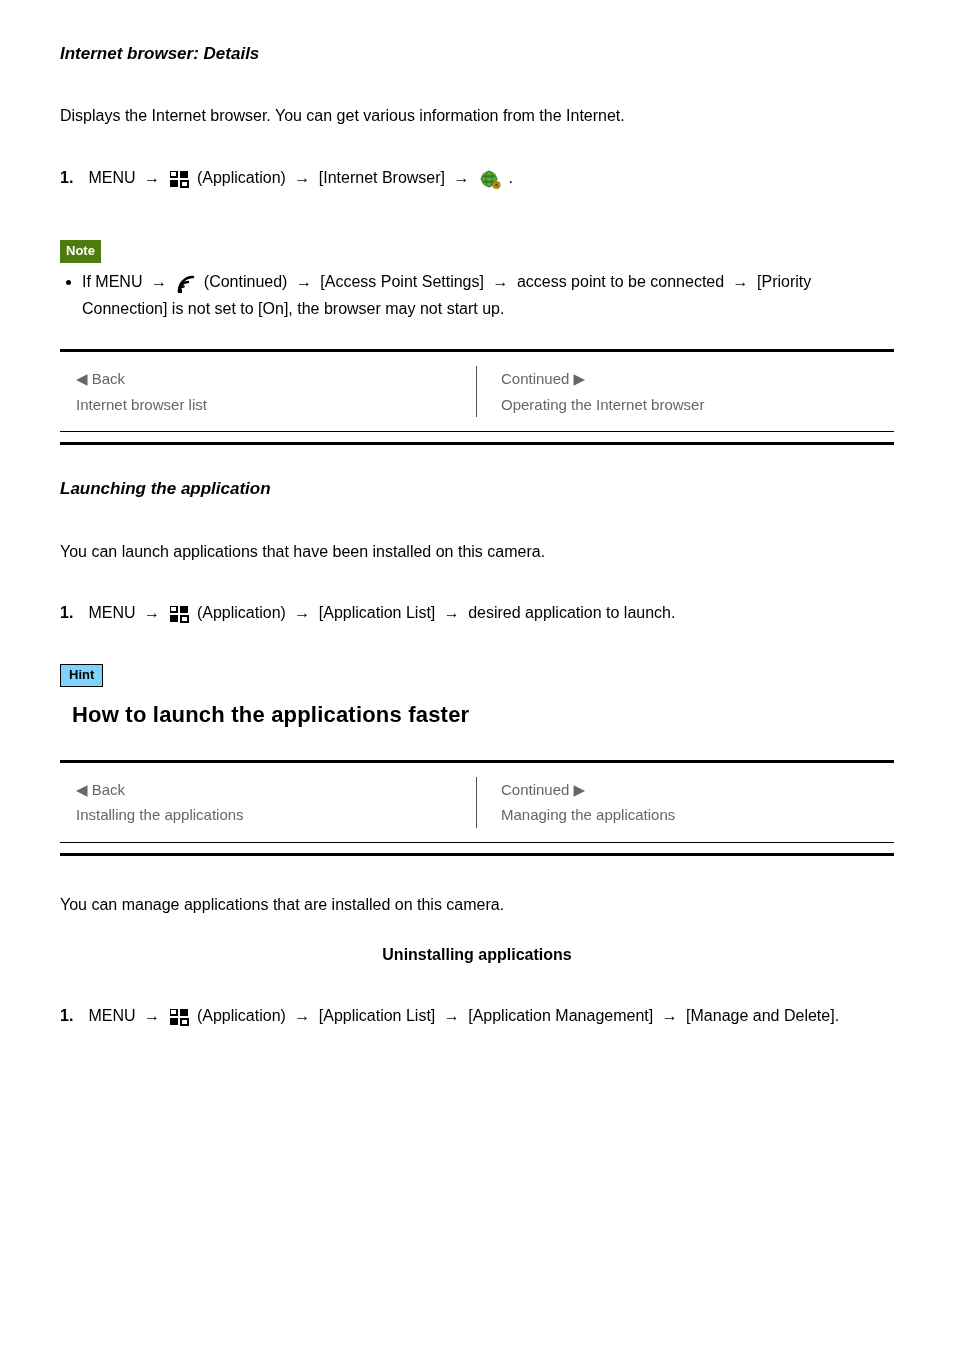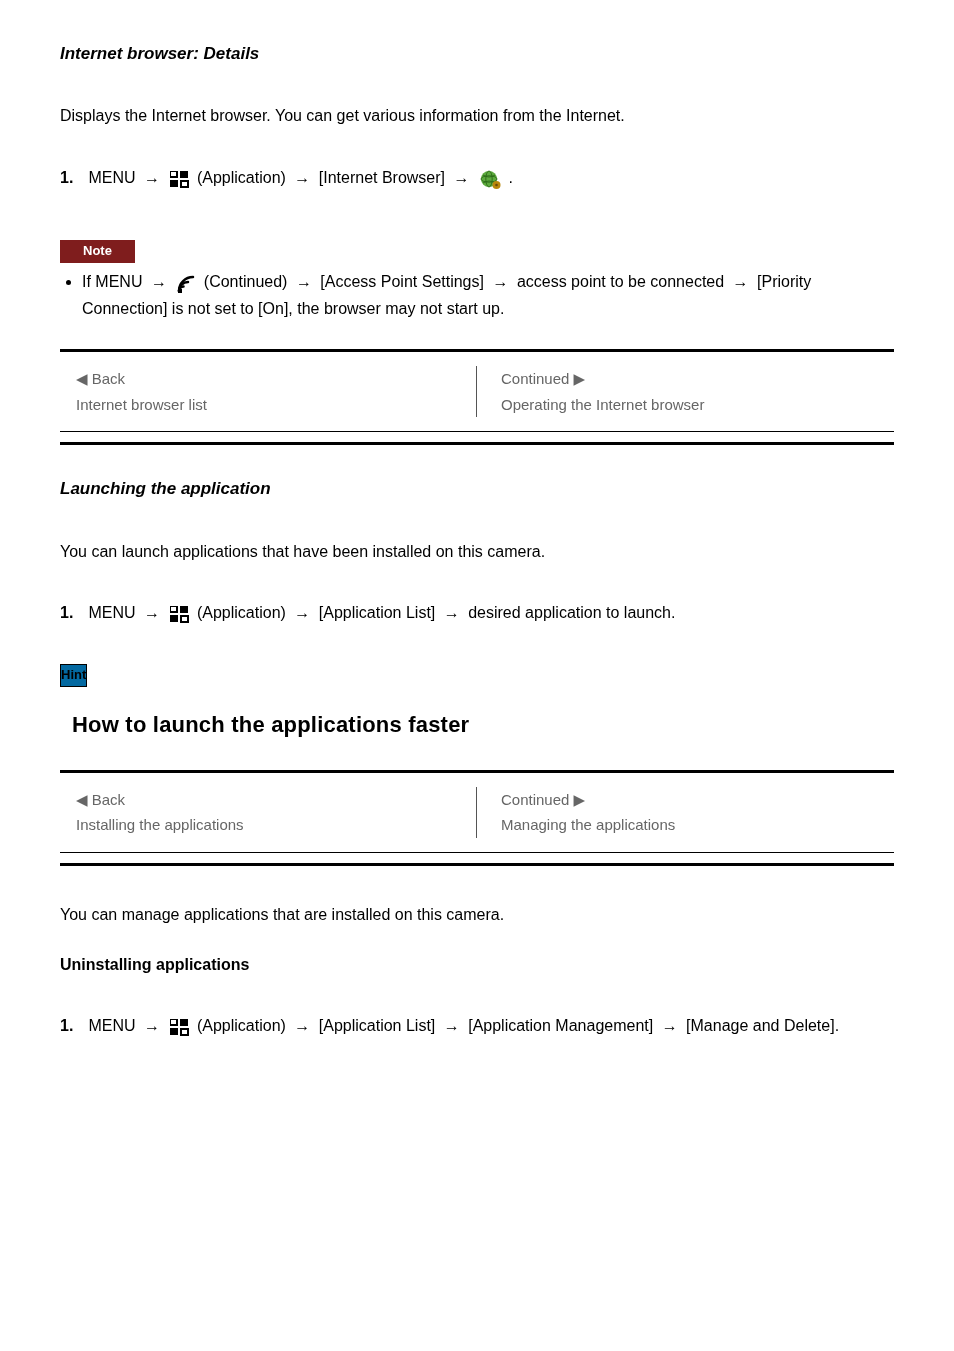--- a/index.html
+++ b/index.html
@@ -25,38 +25,38 @@
     display: inline;
   }
   .arrow { padding: 0 4px; }
   .inline-icon {
     display: inline-block;
     vertical-align: middle;
     margin: 0 2px;
   }
   .note-badge {
     display: inline-block;
-    background: #7f1d1d;
+    background: #4d7c0f;
     color: #fff;
     font-weight: bold;
     font-size: 13px;
-    padding: 1px 23px;
+    padding: 1px 6px;
     margin-bottom: 6px;
     font-family: Arial, sans-serif;
   }
   .hint-badge {
     display: inline-block;
     border: 1.5px solid #000;
     color: #000;
     font-weight: bold;
     font-size: 13px;
-    padding: 0px 0;
-    margin-bottom: 10px;
+    padding: 0px 8px;
+    margin-bottom: 0;
     font-family: Arial, sans-serif;
-    background: #0369a1;
+    background: #7dd3fc;
   }
   ul.bullets {
     list-style: disc;
     padding-left: 22px;
   }
   ul.bullets li {
     margin-bottom: 6px;
   }
   .pagenav {
     border-top: 3px solid #000;
@@ -236,21 +236,21 @@
           <span>Continued ▶</span><br>
           <span>Managing the applications</span>
         </span>
       </div>
     </div>
   </div>
   <div class="pagenav-after"></div>
 
   <div>
     <div class="para">You can manage applications that are installed on this camera.</div>
-    <div class="para" style="font-weight:bold; font-size:16px; margin-top:24px;">Uninstalling applications</div>
+    <div class="para" style="font-weight:bold; font-size:16px; margin-top:24px;text-align:center;">Uninstalling applications</div>
     <div class="para">
       <span class="step-num">1.</span>
       <span class="step-body">
         <span>MENU</span>
         <span class="arrow">→</span>
         <span class="inline-icon">
           <svg width="20" height="18" viewBox="0 0 20 18">
             <rect x="0" y="0" width="7" height="6" fill="none" stroke="#000" stroke-width="2"></rect>
             <rect x="10" y="0" width="8" height="7" fill="#000"></rect>
             <rect x="0" y="9" width="8" height="7" fill="#000"></rect>

